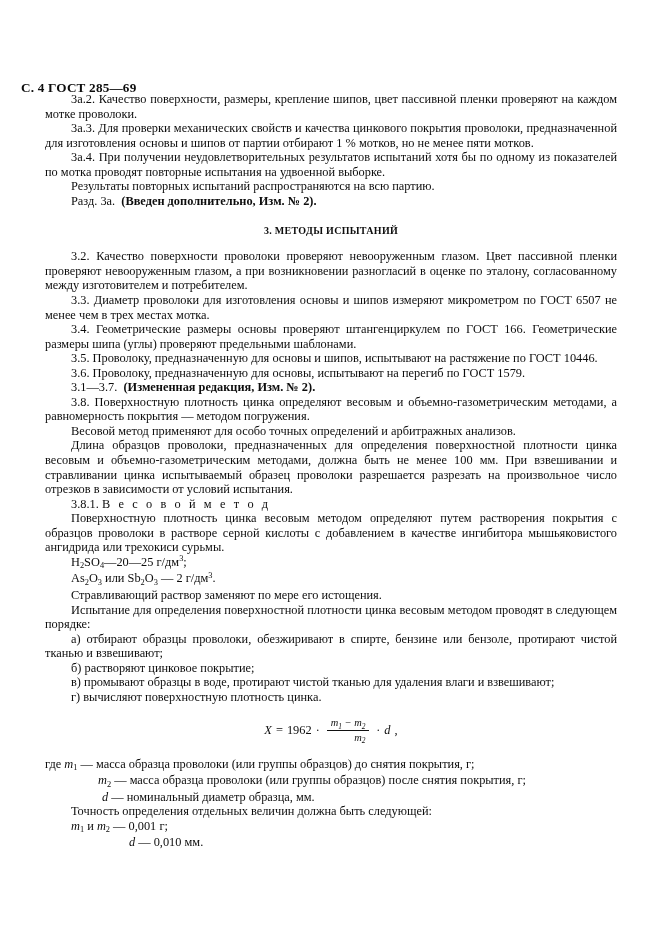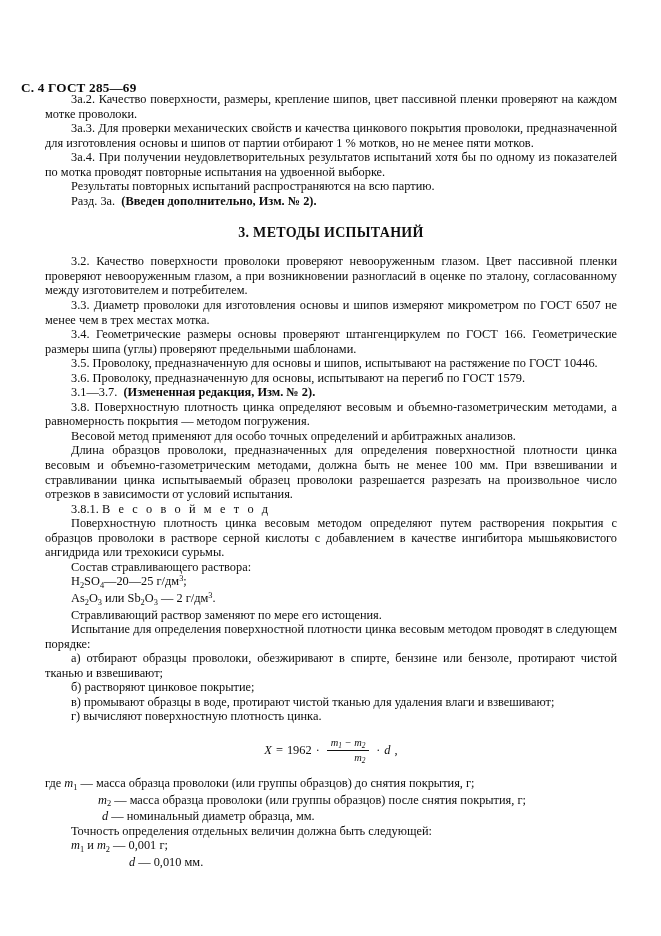--- a/index.html
+++ b/index.html
@@ -44,21 +44,21 @@
     -webkit-hyphens: none;
     hyphens: none;
   }
   p.indent { text-indent: 26px; }
   p.last-left { text-align: left; }
 
   .section-heading {
     margin: 17px 0 13px 0;
     text-align: center;
     font-weight: bold;
-    font-size: 14px;
+    font-size: 10px;
     letter-spacing: 0.3px;
   }
   .b { font-weight: bold; }
   .i { font-style: italic; }
   .spaced { letter-spacing: 2.6px; }
 
   sub {
     font-size: 8.4px;
     vertical-align: baseline;
     position: relative;
@@ -150,21 +150,20 @@
     <p class="indent">3.5.  Проволоку, предназначенную для основы и шипов, испытывают на растяжение по ГОСТ 10446.</p>
     <p class="indent last-left">3.6.  Проволоку, предназначенную для основы, испытывают на перегиб по ГОСТ 1579.</p>
     <p class="indent last-left"><span>3.1—3.7.</span>&nbsp; <span class="b">(Измененная редакция, Изм. № 2).</span></p>
     <p class="indent">3.8.  Поверхностную плотность цинка определяют весовым и объемно-газометрическим методами, а равномерность покрытия — методом погружения.</p>
     <p class="indent last-left">Весовой метод применяют для особо точных определений и арбитражных анализов.</p>
     <p class="indent">Длина образцов проволоки, предназначенных для определения поверхностной плотности цинка весовым и объемно-газометрическим методами, должна быть не менее 100 мм. При взвешивании и стравливании цинка испытываемый образец проволоки разрешается разрезать на произвольное число отрезков в зависимости от условий испытания.</p>
 
     <p class="indent last-left"><span>3.8.1.</span> <span class="spaced">В е с о в о й   м е т о д</span></p>
 
     <p class="indent">Поверхностную плотность цинка весовым методом определяют путем растворения покрытия с образцов проволоки в растворе серной кислоты с добавлением в качестве ингибитора мышьяковистого ангидрида или трехокиси сурьмы.</p>
-    <p class="indent last-left">Состав стравливающего раствора:</p>
 
     <p class="chem"><span>H</span><sub class="up">2</sub><span>SO</span><sub class="up">4</sub><span>—20—25 г/дм</span><sup>3</sup><span>;</span></p>
 
     <p class="chem"><span>As</span><sub class="up">2</sub><span>O</span><sub class="up">3</sub><span> или </span><span>Sb</span><sub class="up">2</sub><span>O</span><sub class="up">3</sub><span> — 2 г/дм</span><sup>3</sup><span>.</span></p>
 
     <p class="indent last-left">Стравливающий раствор заменяют по мере его истощения.</p>
     <p class="indent">Испытание для определения поверхностной плотности цинка весовым методом проводят в следующем порядке:</p>
 
     <p class="listitem">а)  отбирают образцы проволоки, обезжиривают в спирте, бензине или бензоле, протирают чистой тканью и взвешивают;</p>
     <p class="listitem last-left">б)  растворяют цинковое покрытие;</p>

